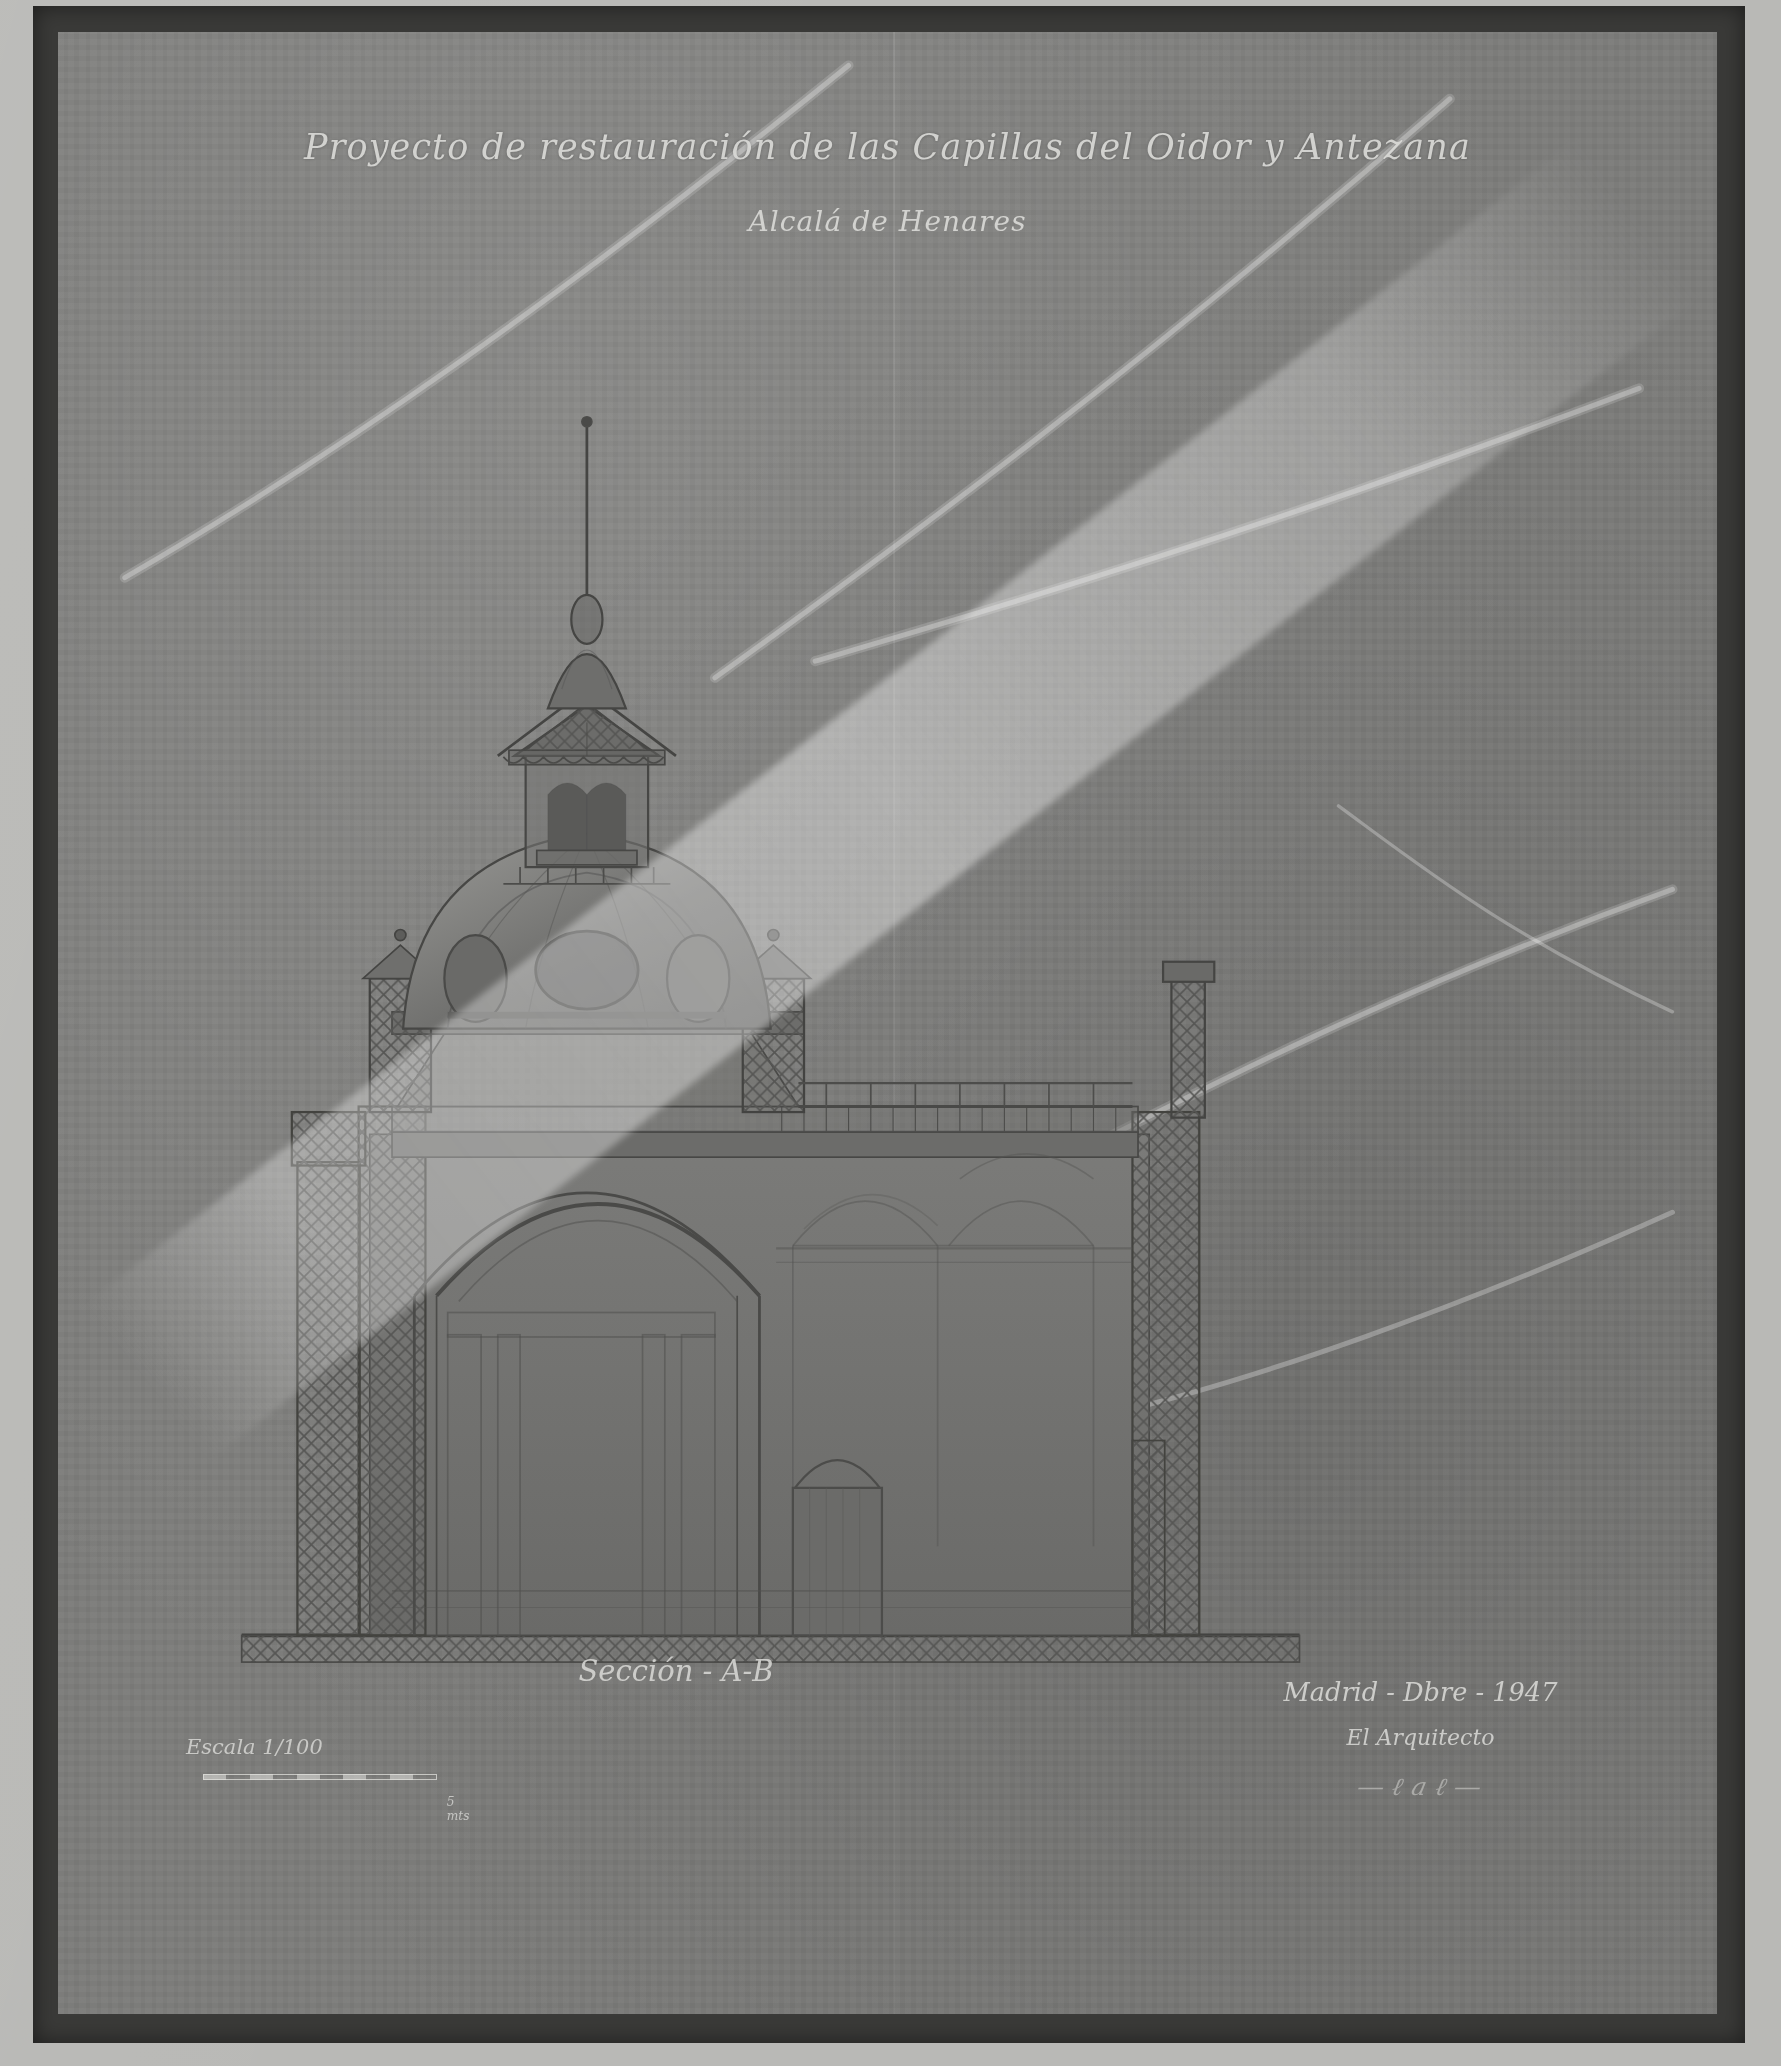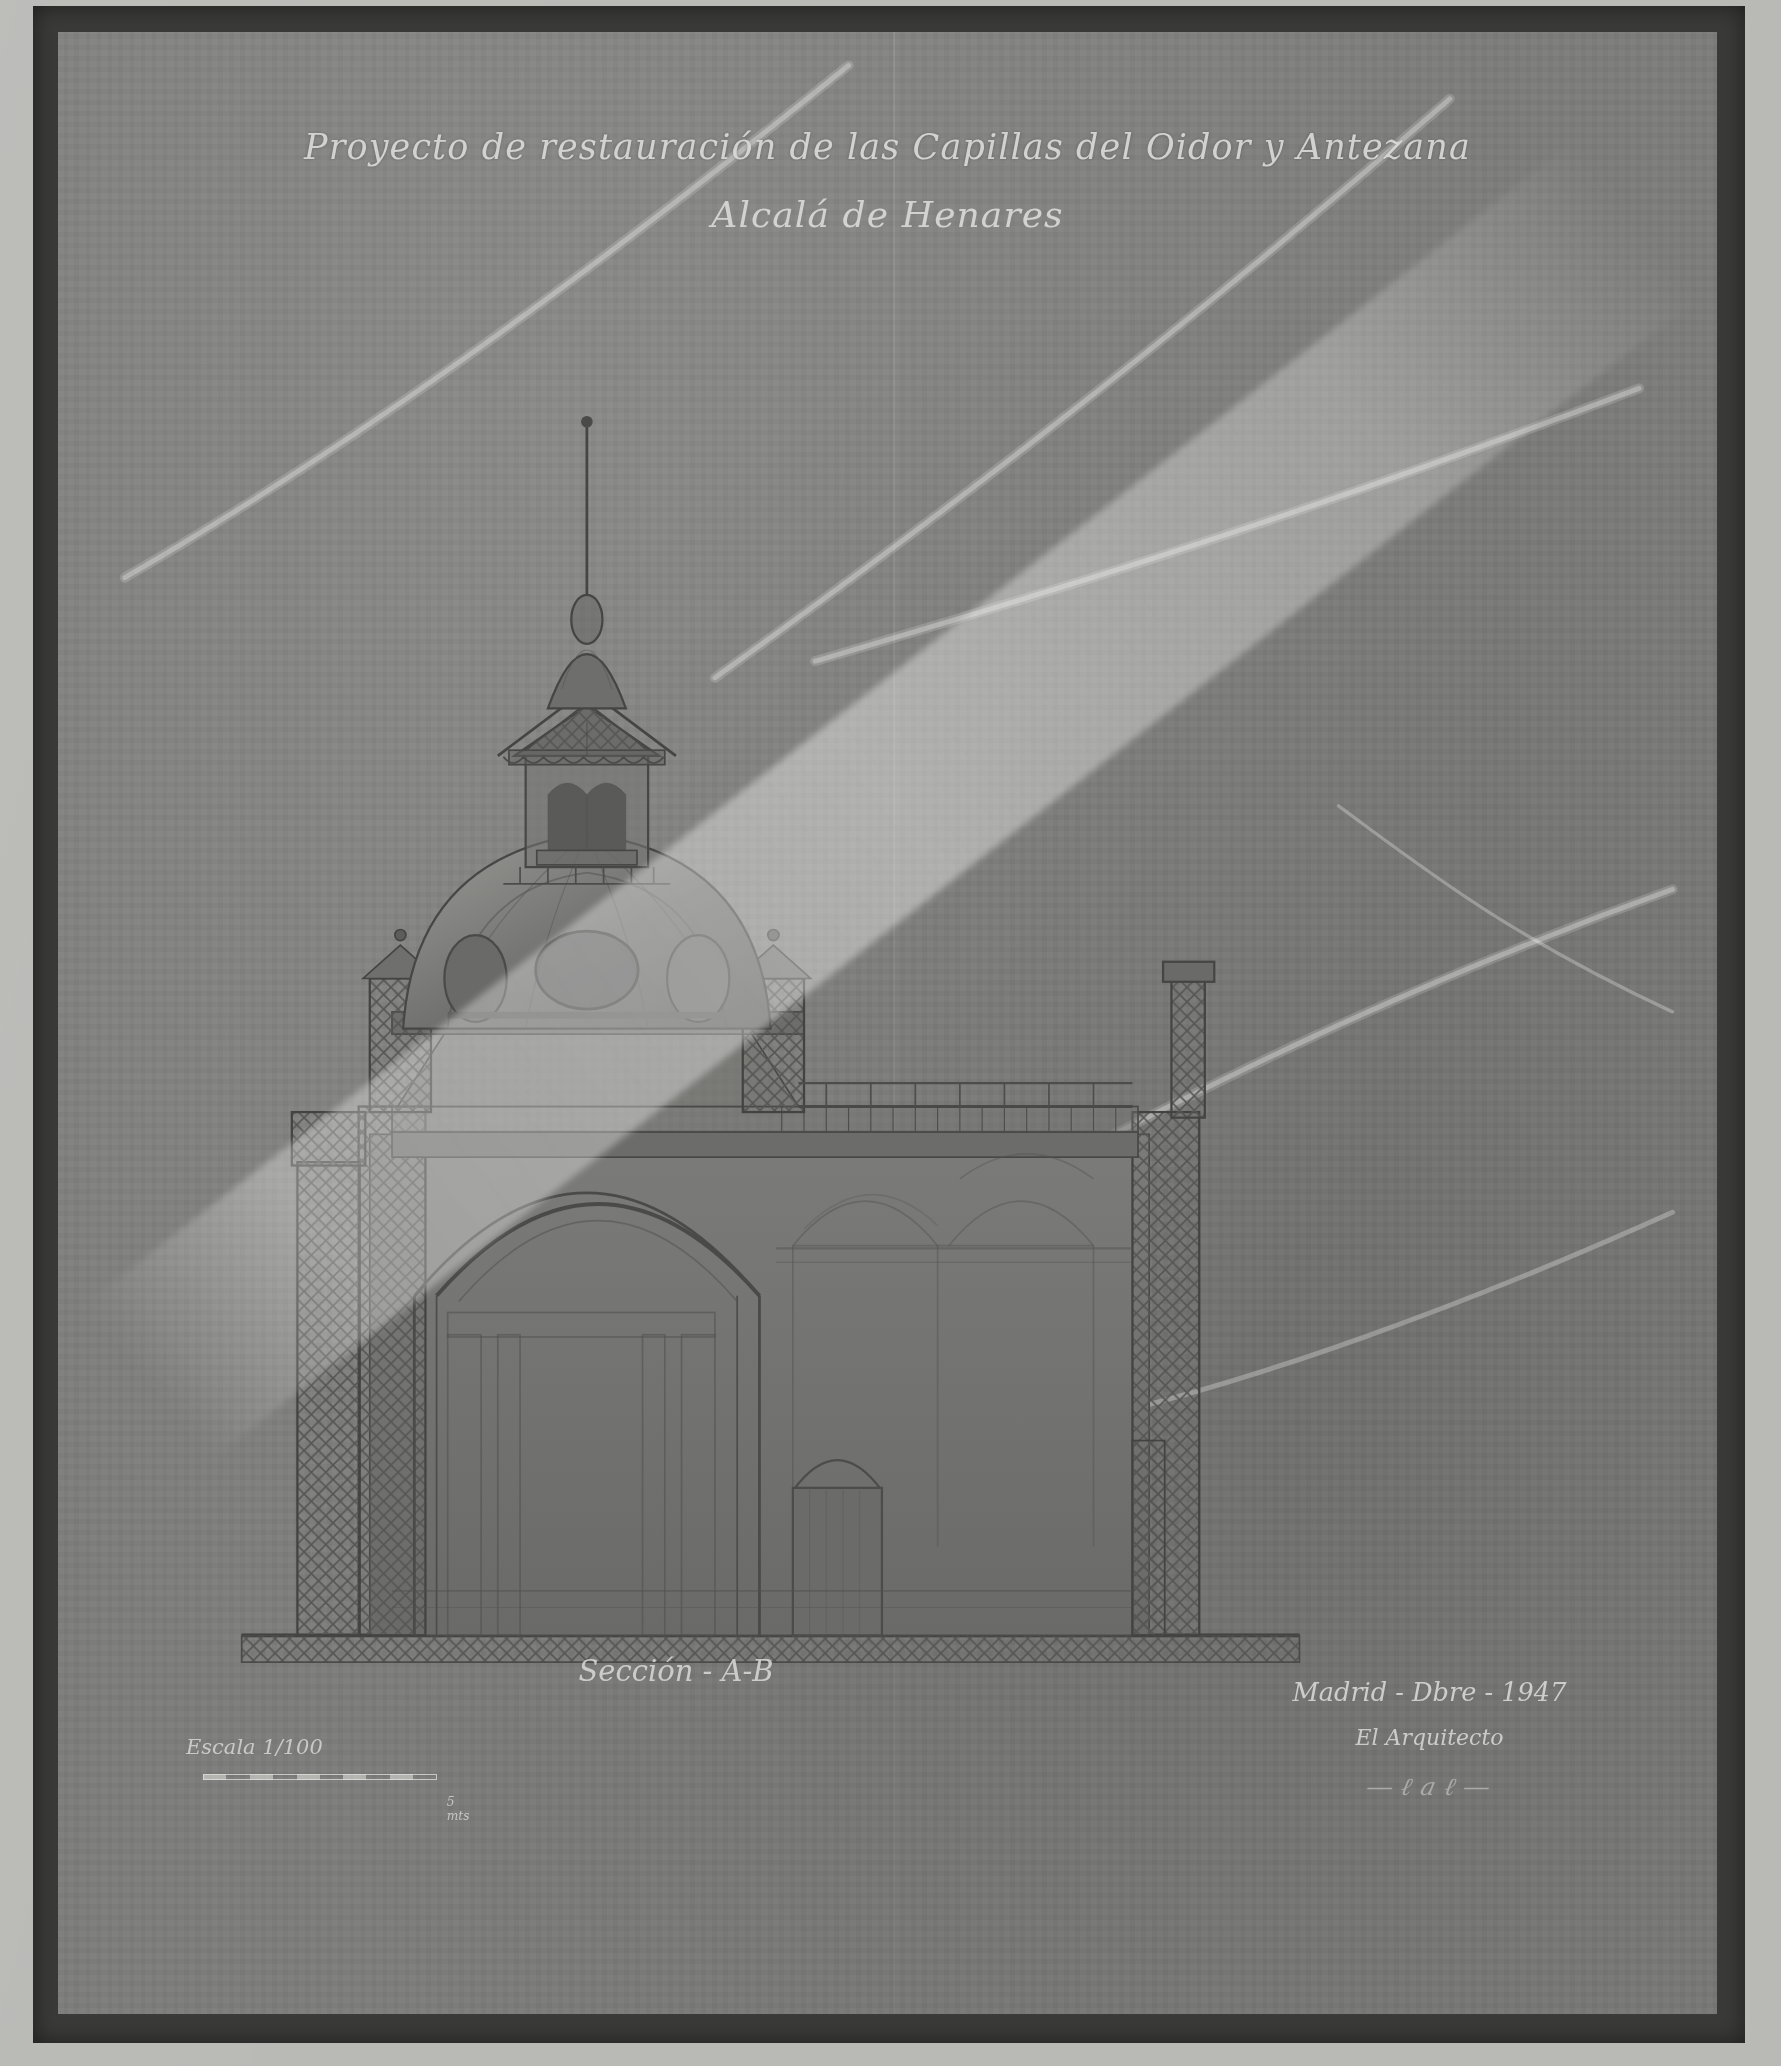--- a/index.html
+++ b/index.html
@@ -63,22 +63,22 @@
     font-family:"DejaVu Serif", serif;
     font-style:italic;
     font-size:35px;
     letter-spacing:1.1px;
     text-shadow:0 0 3.3px rgba(0,0,0,.25);
     opacity:.92;
   }
   .title-line2{
     font-family:"DejaVu Serif", serif;
     font-style:italic;
-    font-size:36px;
-    margin-top:27px;
+    font-size:28px;
+    margin-top:38px;
     letter-spacing:1.1px;
     opacity:.92;
   }
   
   .drawing{
     position:absolute;left:0;top:0;width:1659px;height:1982px;
     pointer-events:none;
   }
   .drawing svg{display:block;}
   
@@ -104,21 +104,21 @@
     box-sizing:border-box;
   }
   .scale-bar .seg{
     position:absolute;top:4.5px;height:6.7px;background:rgba(225,225,222,.55);
   }
   .scale-units{
     position:absolute;left:244px;top:2.2px;font-size:12.2px;
     font-family:"DejaVu Serif", serif;font-style:italic;opacity:.85;margin-top:24px;
   }
   .signature-block{
-    position:absolute;right:76px;top:1645px;width:423px;text-align:center;
+    position:absolute;right:85px;top:1645px;width:423px;text-align:center;
     color:#d5d5d2;
   }
   .sig-place{
     font-family:"DejaVu Serif", serif;font-style:italic;font-size:25.6px;opacity:.92;
   }
   .sig-role{
     font-family:"DejaVu Serif", serif;font-style:italic;font-size:22px;margin-top:18px;opacity:.9;
   }
   .sig-name{
     font-family:"DejaVu Serif", serif;font-style:italic;font-size:24.5px;margin-top:22px;

